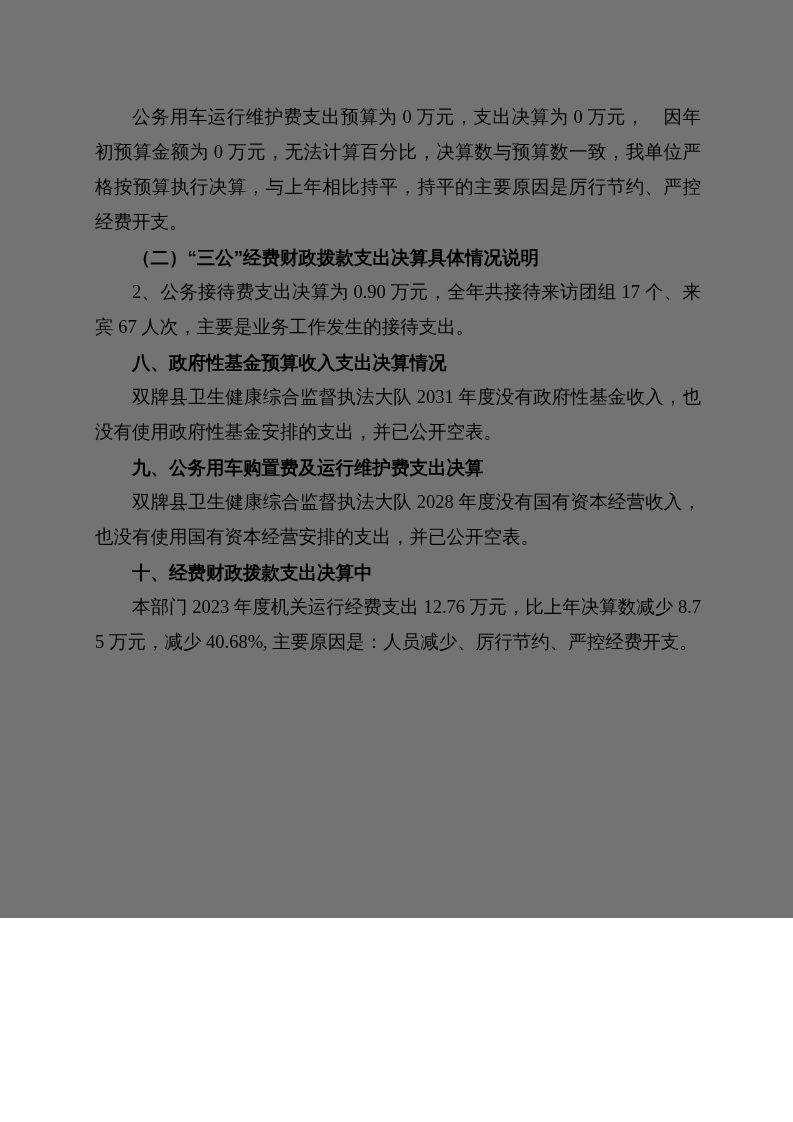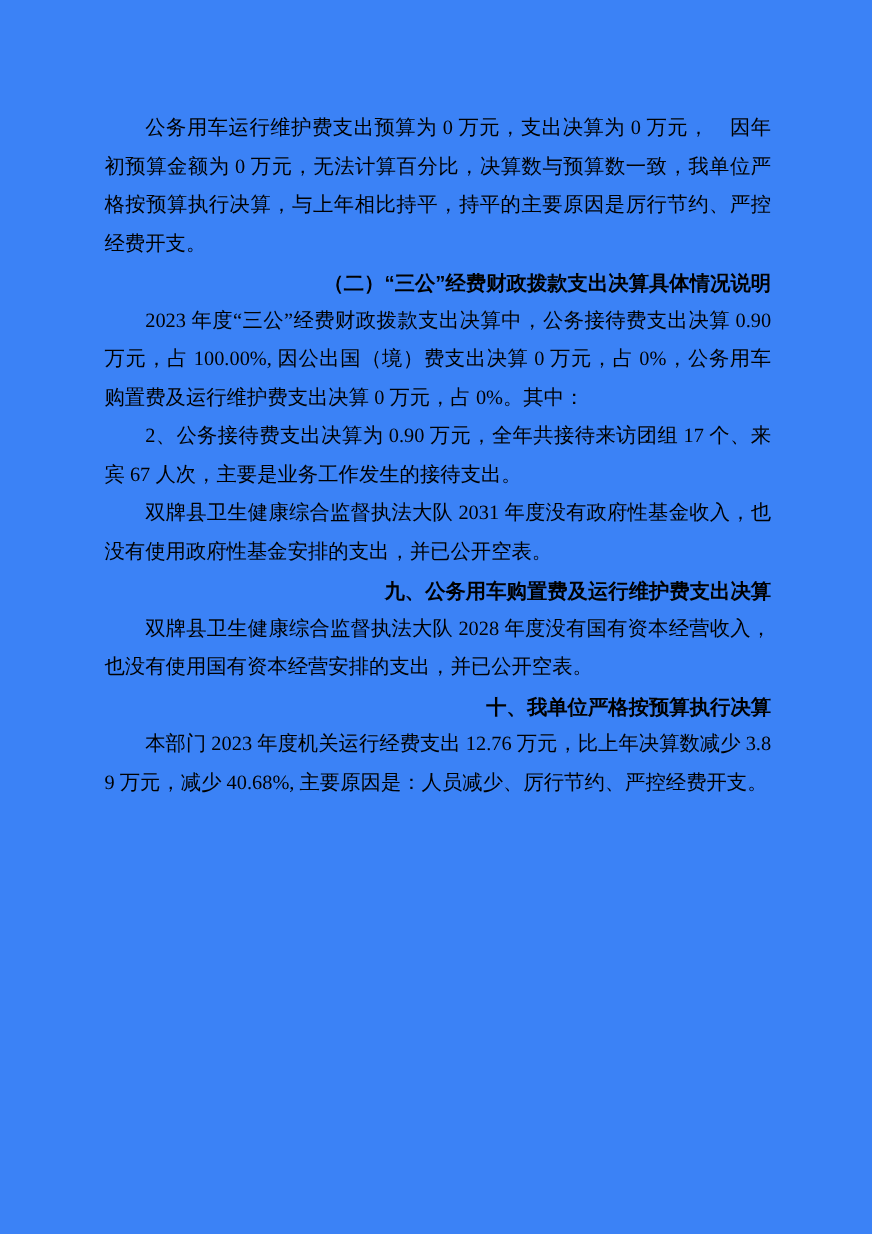--- a/index.html
+++ b/index.html
@@ -3,49 +3,49 @@
 <meta charset="utf-8">
 <style>
   html, body {
     margin: 0;
     padding: 0;
     background: #ffffff;
   }
   .page {
     position: relative;
     width: 793px;
-    height: 1122px;
-    background: #3b82f6;
+    height: 918px;
+    background: #737373;
     box-sizing: border-box;
     padding: 100px 92px 0 95px;
     color: #000000;
     font-family: "Liberation Serif", "DejaVu Serif", serif;
     overflow: hidden;
   }
   .para {
     margin: 0;
     font-size: 18.5px;
     line-height: 35px;
     text-align: justify;
     text-indent: 2em;
     word-break: break-all;
     color: #000000;
   }
   .para.heading {
     font-family: "Liberation Sans", "DejaVu Sans", sans-serif;
     font-weight: bold;
-    text-align: right;
+    text-align: left;
   }
 </style>
 </head>
 <body>
 
 <div class="page">
   <p class="para body">公务用车运行维护费支出预算为 0 万元，支出决算为 0 万元，　因年初预算金额为 0 万元，无法计算百分比，决算数与预算数一致，我单位严格按预算执行决算，与上年相比持平，持平的主要原因是厉行节约、严控经费开支。</p>
   <p class="para heading">（二）“三公”经费财政拨款支出决算具体情况说明</p>
-  <p class="para body">2023 年度“三公”经费财政拨款支出决算中，公务接待费支出决算 0.90 万元，占 100.00%, 因公出国（境）费支出决算 0 万元，占 0%，公务用车购置费及运行维护费支出决算 0 万元，占 0%。其中：</p>
   <p class="para body">2、公务接待费支出决算为 0.90 万元，全年共接待来访团组 17 个、来宾 67 人次，主要是业务工作发生的接待支出。</p>
+  <p class="para heading">八、政府性基金预算收入支出决算情况</p>
   <p class="para body">双牌县卫生健康综合监督执法大队 2031 年度没有政府性基金收入，也没有使用政府性基金安排的支出，并已公开空表。</p>
   <p class="para heading">九、公务用车购置费及运行维护费支出决算</p>
   <p class="para body">双牌县卫生健康综合监督执法大队 2028 年度没有国有资本经营收入，也没有使用国有资本经营安排的支出，并已公开空表。</p>
-  <p class="para heading">十、我单位严格按预算执行决算</p>
-  <p class="para body">本部门 2023 年度机关运行经费支出 12.76 万元，比上年决算数减少 3.89 万元，减少 40.68%, 主要原因是：人员减少、厉行节约、严控经费开支。</p>
+  <p class="para heading">十、经费财政拨款支出决算中</p>
+  <p class="para body">本部门 2023 年度机关运行经费支出 12.76 万元，比上年决算数减少 8.75 万元，减少 40.68%, 主要原因是：人员减少、厉行节约、严控经费开支。</p>
 </div>
 
 </body></html>

